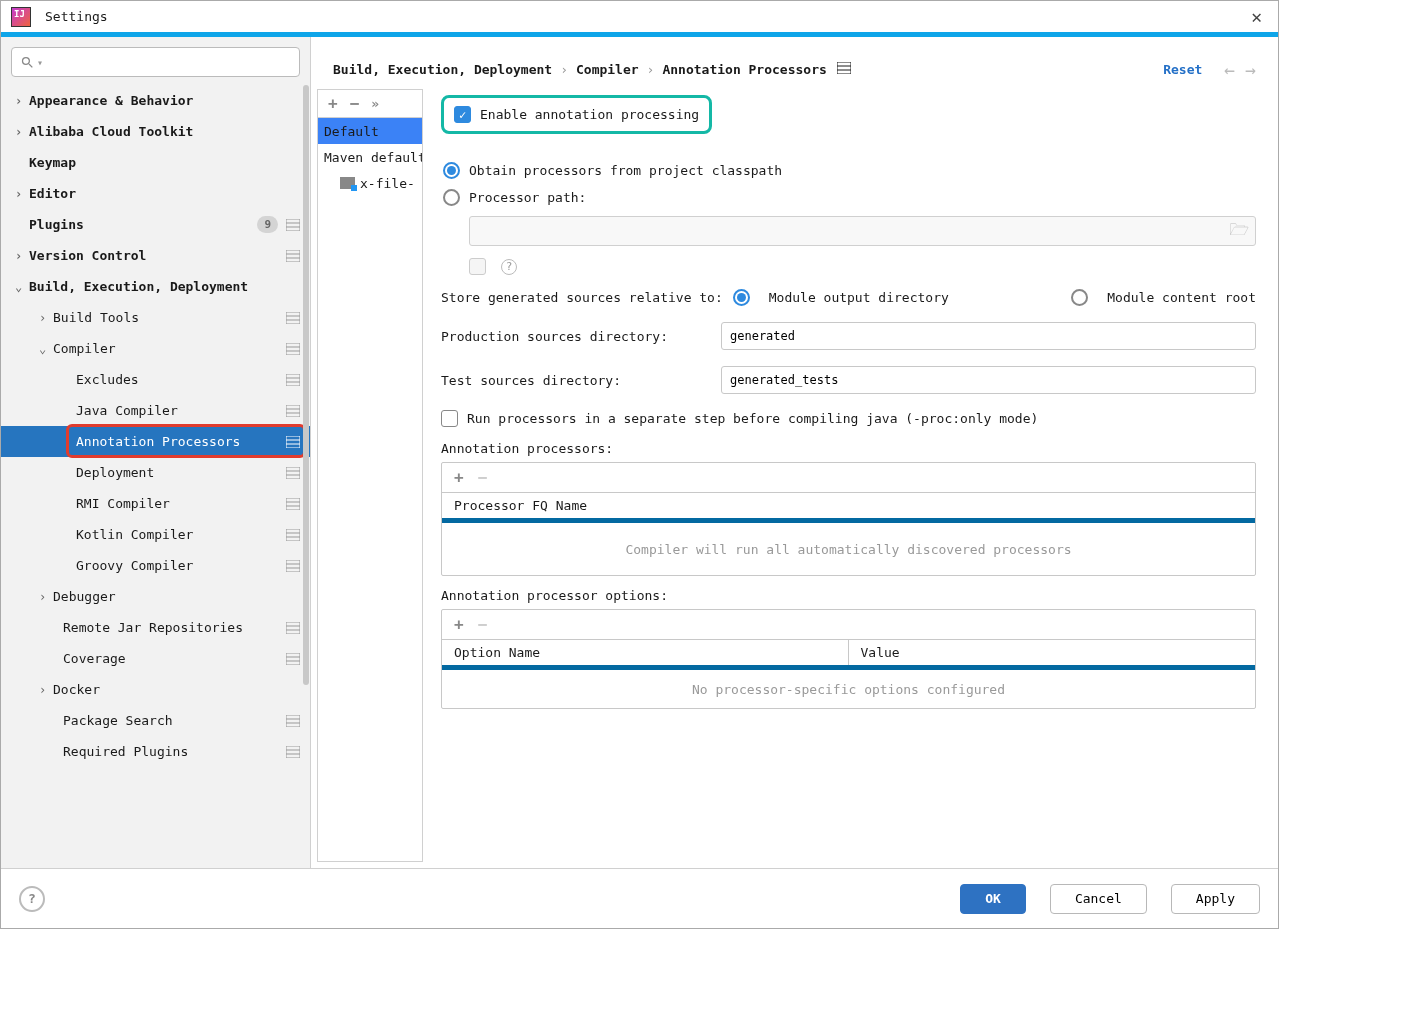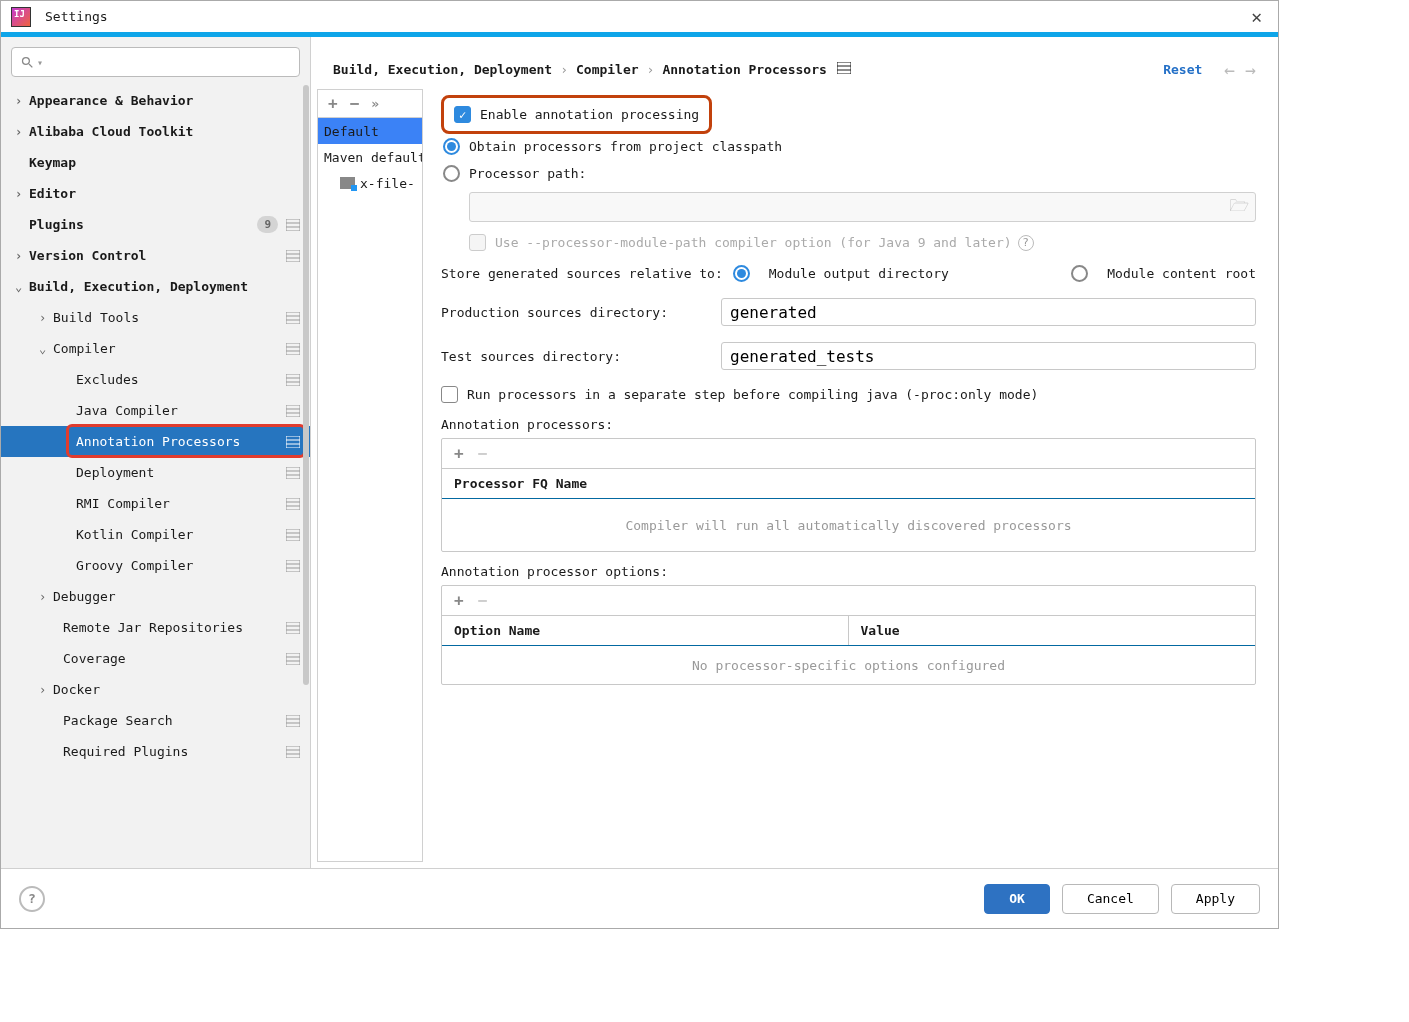--- a/index.html
+++ b/index.html
@@ -51,49 +51,49 @@
 .profile-item.selected { background: #3b82f6; }
 .profile-item .folder { width: 15px; height: 12px; background: #888; margin-right: 5px; position:relative; display:inline-block;}
 .profile-item .folder::after{content:"";position:absolute; bottom:-2px; right:-2px; width:6px;height:6px;background:#2196f3;}
 
 .details { flex: 1; padding-left: 18px; padding-top: 6px; overflow: auto;}
 .checkbox-row { display: flex; align-items: center; margin-bottom: 14px; }
 .checkbox { width: 17px; height: 17px; border: 1px solid #888; border-radius: 3px; margin-right: 9px; display:inline-flex; align-items:center; justify-content:center; background:#fff;}
 .checkbox.checked { background: #2e8adf; border-color: #2e8adf; }
 .checkbox.checked::after { content: "✓"; color: #fff; font-size: 12px; font-weight: bold;}
 .checkbox.disabled { border-color: #ccc; background:#f5f5f5;}
-.red-box { border: 3px solid #c2410c; border-radius: 8px; padding: 8px 10px; display: inline-flex; align-items: center; margin-bottom: 4px;}
+.red-box { border: 3px solid #14b8a6; border-radius: 8px; padding: 8px 10px; display: inline-flex; align-items: center; margin-bottom: 28px;}
 .red-box .checkbox { margin-right: 9px;}
 .radio-row { display: flex; align-items: center; margin-bottom: 10px; margin-left: 2px;}
 .radio { width: 17px; height: 17px; border: 2px solid #888; border-radius: 50%; margin-right: 9px; display:inline-flex; align-items:center; justify-content:center;}
 .radio.checked { border-color: #2e8adf; }
 .radio.checked::after { content: ""; width: 9px; height: 9px; background: #2e8adf; border-radius: 50%;}
 .processor-path-box { margin-left: 28px; margin-bottom: 12px;}
 .path-input { height: 30px; border: 1px solid #d0d0d0; border-radius: 3px; background: #f8f8f8; display:flex; align-items:center; padding: 0 6px 0 8px;}
 .path-input .browse { margin-left: auto; color: #bbb; font-size: 16px;}
 .disabled-text { color: #aaa; }
 .help-icon { display:inline-flex; width:16px;height:16px;border:1px solid #bbb;border-radius:50%;align-items:center;justify-content:center;color:#999;font-size:11px;margin-left:6px;}
 
 .store-row { margin: 14px 0 16px 0; display:flex; align-items:center; gap: 10px;}
 .form-row { display: flex; align-items: center; margin-bottom: 16px;}
 .form-label { width: 280px; }
-.text-input { flex: 1; height: 28px; border: 1px solid #c8c8c8; border-radius: 3px; padding: 0 8px; font-family: inherit; font-size: 16px;}
+.text-input { flex: 1; height: 28px; border: 1px solid #c8c8c8; border-radius: 3px; padding: 0 8px; font-family: inherit; font-size: 12px;}
 
 .section-label { margin: 12px 0 6px 0;}
 .table-box { border: 1px solid #c8c8c8; border-radius: 2px; }
 .table-toolbar { height: 30px; border-bottom: 1px solid #c8c8c8; display: flex; align-items: center; padding: 0 12px; gap: 14px;}
 .table-toolbar span { color: #888; font-size: 16px; font-weight: bold; cursor: pointer;}
-.table-header { height: 30px; border-bottom: 1px solid #0369a1; display: flex; align-items: center; padding: 0 12px; font-weight: bold;}
+.table-header { height: 30px; border-bottom: 5px solid #0369a1; display: flex; align-items: center; padding: 0 12px; font-weight: normal;}
 .table-header.two-col .col1 { width: 50%; border-right: 1px solid #c8c8c8; height: 100%; display:flex; align-items:center;}
 .table-header.two-col .col2 { padding-left: 12px;}
 .table-placeholder { height: 38px; display:flex; align-items:center; justify-content:center; color: #999;}
 
 .footer { height: 60px; border-top: 1px solid #d0d0d0; display: flex; align-items: center; padding: 0 18px;}
 .help-btn { width: 26px; height: 26px; border: 2px solid #bbb; border-radius: 50%; display:flex;align-items:center;justify-content:center;color:#888;font-weight:bold;cursor:pointer;}
-.footer-buttons { margin-left: auto; display: flex; gap: 12px;}
+.footer-buttons { margin-left: auto; display: flex; gap: 24px;}
 .btn { height: 30px; padding: 0 24px; border: 1px solid #b8b8b8; border-radius: 4px; background: #fff; cursor: pointer; font-family: inherit; font-size: 13px;}
 .btn.primary { background: #2e72c2; color: #fff; border-color: #2e72c2; font-weight: bold;}
 .cfg-svg { width:14px; height:12px; }
 </style>
 </head>
 <body>
 
 <div class="window">
   <div class="titlebar">
     <div class="app-icon"></div>
@@ -356,21 +356,20 @@
             <span class="radio"></span>
             <span>Processor path:</span>
           </div>
           <div class="processor-path-box">
             <div class="path-input">
               <span class="browse">🗁</span>
             </div>
           </div>
           <div class="checkbox-row" style="margin-left:28px;">
             <span class="checkbox disabled"></span>
-            <span class="disabled-text">Use --processor-module-path compiler option (for Java 9 and later)</span>
             <span class="help-icon">?</span>
           </div>
 
           <div class="store-row">
             <span>Store generated sources relative to:</span>
             <span class="radio checked"></span>
             <span>Module output directory</span>
             <span style="flex:1"></span>
             <span class="radio"></span>
             <span>Module content root</span>

